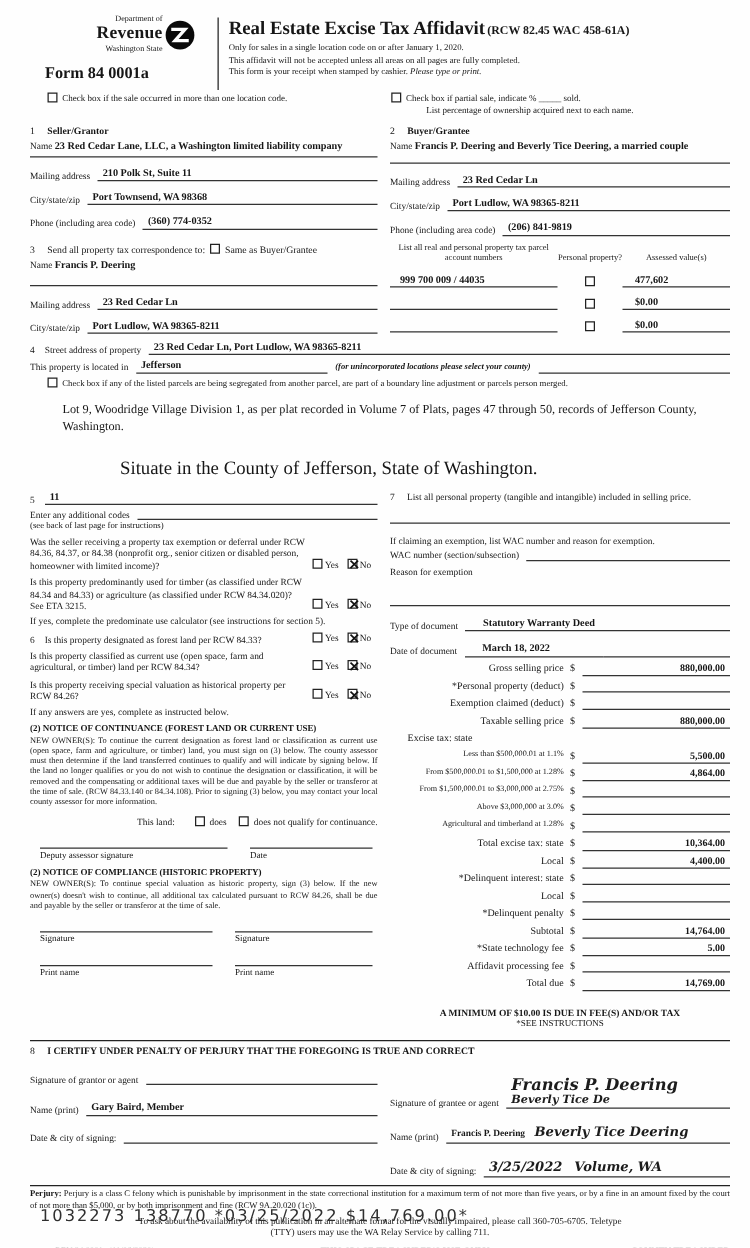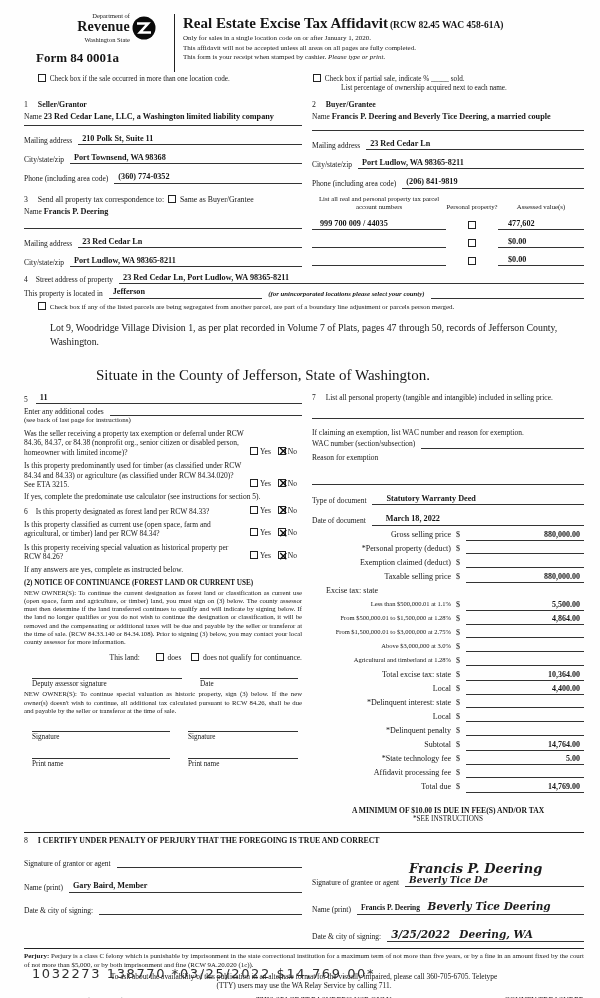--- a/index.html
+++ b/index.html
@@ -334,20 +334,21 @@
         <div class="sig-box1">
           <div class="sig-line"></div>
           <div class="sig-lbl">Deputy assessor signature</div>
         </div>
         <div class="sig-box2">
           <div class="sig-line"></div>
           <div class="sig-lbl">Date</div>
         </div>
       </div>
 
+      <div class="notice-title">(2) NOTICE OF COMPLIANCE (HISTORIC PROPERTY)</div>
       <div class="notice-body">NEW OWNER(S): To continue special valuation as historic property, sign (3) below. If the new owner(s) doesn't wish to continue, all additional tax calculated pursuant to RCW 84.26, shall be due and payable by the seller or transferor at the time of sale.</div>
 
 
       <div class="sig-pair">
         <div class="sig-box1" style="width:138px;">
           <div class="sig-line"></div>
           <div class="sig-lbl">Signature</div>
         </div>
         <div class="sig-box2">
           <div class="sig-line"></div>
@@ -517,21 +518,21 @@
         <div class="s8-row">
           <span class="f-lbl">Signature of grantee or agent</span>
           <span class="fill"><span class="script sig-big">Francis P. Deering</span> <span class="script sig-small">Beverly Tice De</span></span>
         </div>
         <div class="s8-row">
           <span class="f-lbl">Name (print)</span>
           <span class="fill"><b>Francis P. Deering</b>&nbsp;&nbsp;&nbsp;&nbsp;<span class="script hand">Beverly Tice Deering</span></span>
         </div>
         <div class="s8-row">
           <span class="f-lbl">Date &amp; city of signing:</span>
-          <span class="fill"><span class="script hand">3/25/2022</span>&nbsp;&nbsp;&nbsp;&nbsp;&nbsp;<span class="script hand">Deering, WA</span></span>
+          <span class="fill"><span class="script hand">3/25/2022</span>&nbsp;&nbsp;&nbsp;&nbsp;&nbsp;<span class="script hand">Volume, WA</span></span>
         </div>
       </div>
     </div>
   </div>
 
   <div class="perjury">
     <b>Perjury:</b>
     <span>Perjury is a class C felony which is punishable by imprisonment in the state correctional institution for a maximum term of not more than five years, or by a fine in an amount fixed by the court of not more than $5,000, or by both imprisonment and fine (RCW 9A.20.020 (1c)).</span>
   </div>
   <div class="avail">

